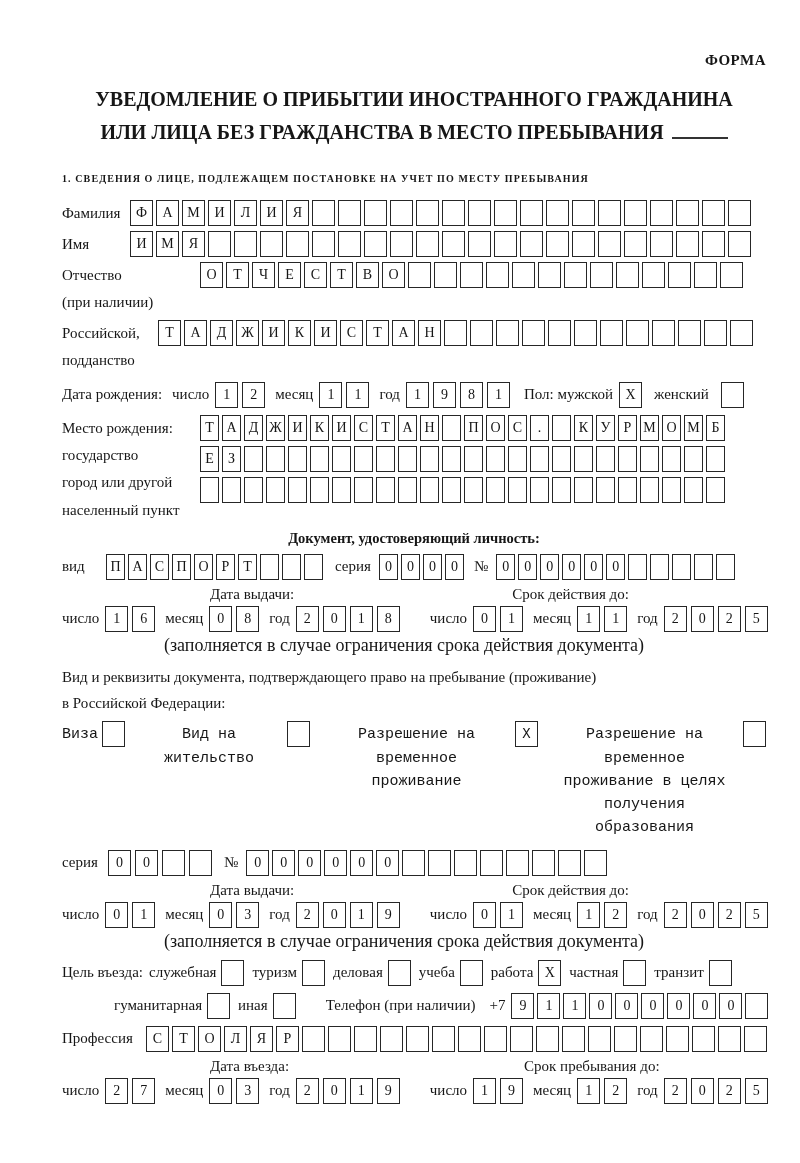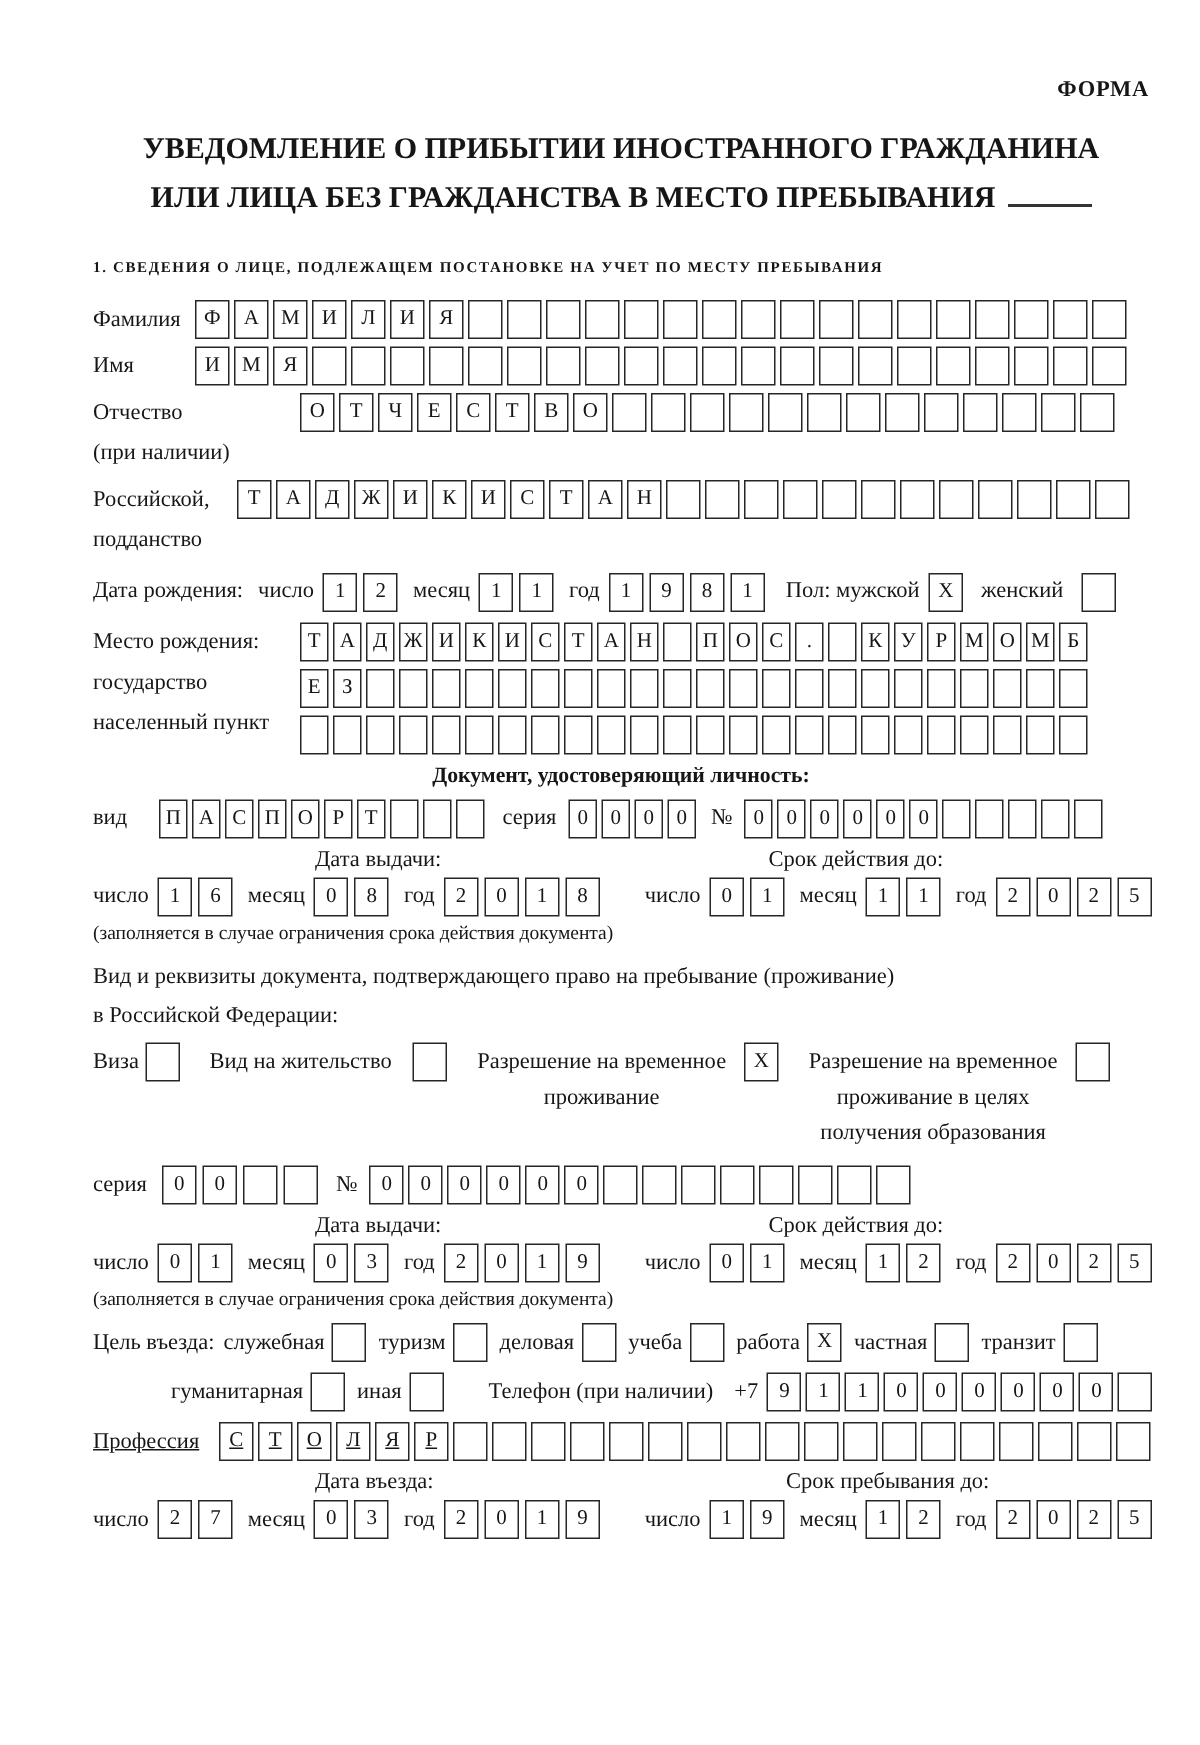--- a/index.html
+++ b/index.html
@@ -49,24 +49,24 @@
   
   .dhead { display:flex; font-size:15px; margin:6px 0 3px; }
   .dhead .h1 { margin-left:148px; }
   .dhead .h2 { margin-left:218px; }
   .dhead.entry .h2 { margin-left:235px; }
   .dgrow { display:flex; align-items:center; margin-bottom:3px; }
   .dgrp { display:inline-flex; align-items:center; gap:4px; }
   .dgrp .lbl { margin-right:2px; }
   .dgrp .lbl + .cells { margin-right:6px; }
   .dgrp2 { margin-left:24px; }
-  .note { text-align:left; font-size:13px; margin:1px 20px 8px 0; }
+  .note { text-align:center; font-size:18px; margin:1px 20px 8px 0; }
 
   .textline { line-height:1.75; }
-  .optrow { display:flex; align-items:flex-start; margin:7px 0 10px; }
+  .optrow { display:flex; align-items:flex-start; margin:7px 0 10px;font-family:Liberation Mono, monospace; }
   .optlbl { white-space:pre-line; text-align:center; line-height:1.55; }
   .optrow .gap { width:20px; flex:none; }
   .optrow .cbox { margin-top:-2px; }
 
   .purpose .cbox { margin:0 8px 0 5px; }
   .purpose .cbox:last-child { margin-right:0; }
   .ph-prefix { margin:0 6px 0 14px; }
 </style>
 </head>
 <body>
@@ -229,20 +229,21 @@
     <span class="lbl" style="margin-left:8px;">Пол: мужской</span>
     <span class="cbox">X</span>
     <span class="lbl" style="margin-left:12px;">женский</span>
     <span class="cbox" style="margin-left:12px;"></span>
   </div>
 
   <div class="row top" style="margin-top:7px;">
     <span class="lblcol w-birthpl">
       <div>Место рождения:</div>
       <div>государство</div>
+      <div>город или другой</div>
       <div>населенный пункт</div>
     </span>
     <span class="stack">
       <span class="cells sm">
           <span class="cell">Т</span>
           <span class="cell">А</span>
           <span class="cell">Д</span>
           <span class="cell">Ж</span>
           <span class="cell">И</span>
           <span class="cell">К</span>
@@ -530,21 +531,21 @@
         <span class="cell">0</span>
         <span class="cell">0</span>
         <span class="cell">0</span>
         <span class="cell">0</span>
         <span class="cell">0</span>
         <span class="cell">0</span>
         <span class="cell"></span>
       </span>
   </div>
 
-  <div class="row" style="margin-top:7px;text-decoration:underline;">
+  <div class="row" style="margin-top:7px;">
     <span class="lbl" style="width:84px;">Профессия</span>
     <span class="cells">
         <span class="cell">С</span>
         <span class="cell">Т</span>
         <span class="cell">О</span>
         <span class="cell">Л</span>
         <span class="cell">Я</span>
         <span class="cell">Р</span>
         <span class="cell"></span>
         <span class="cell"></span>

